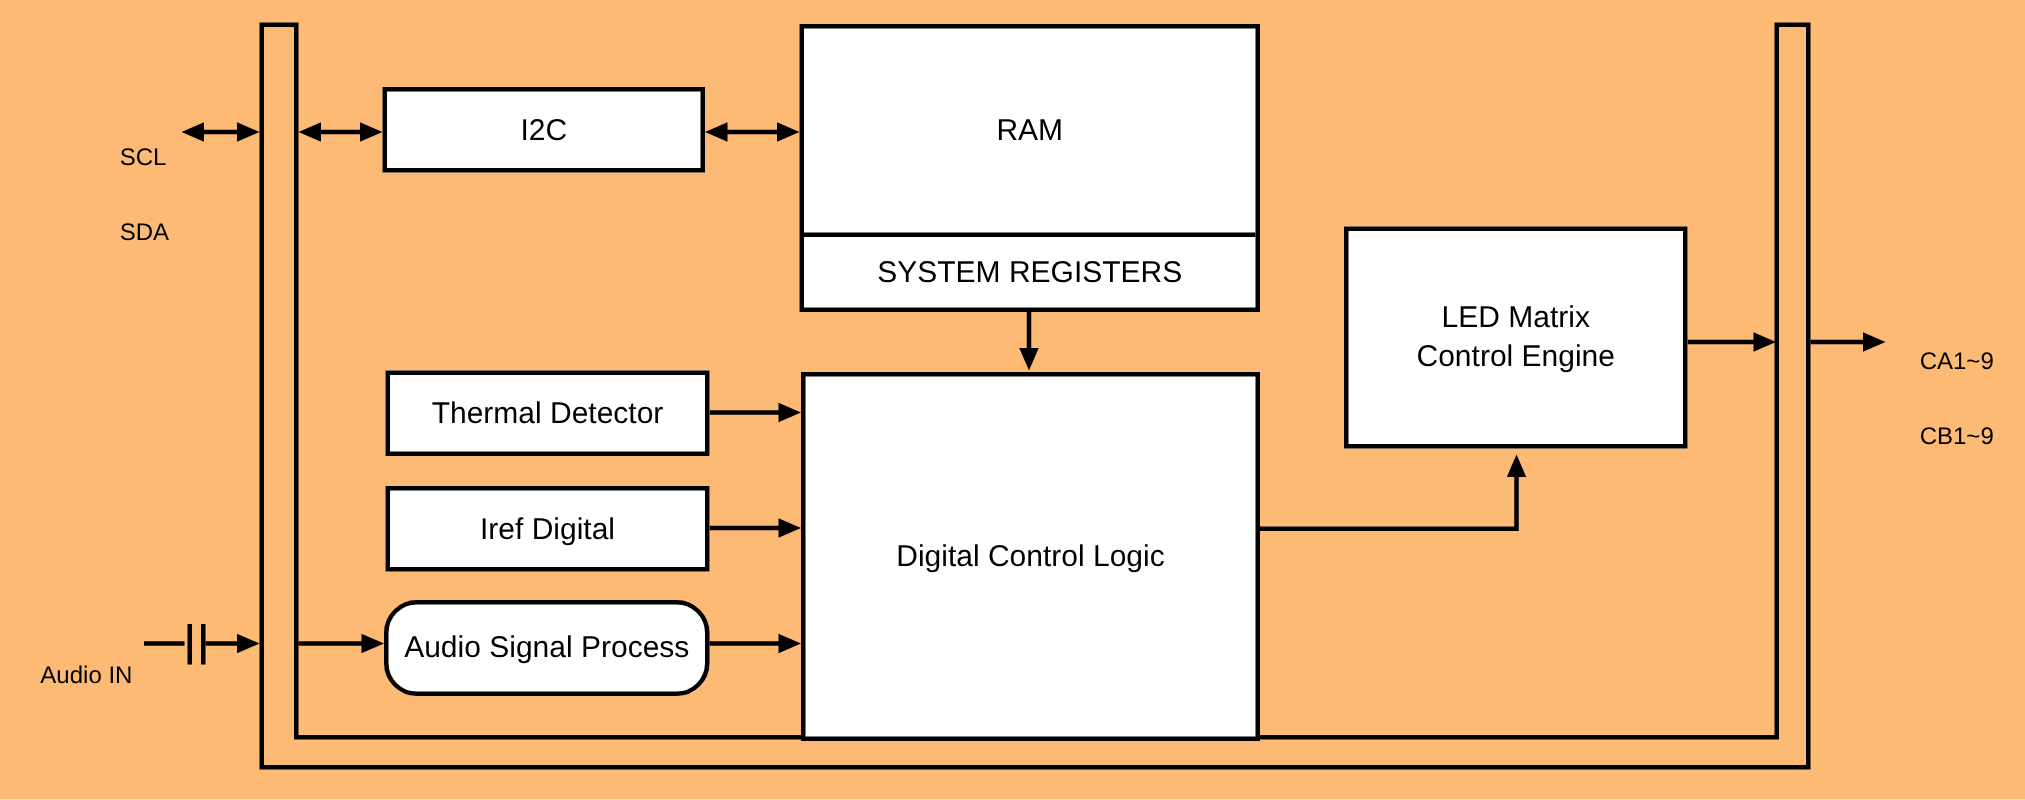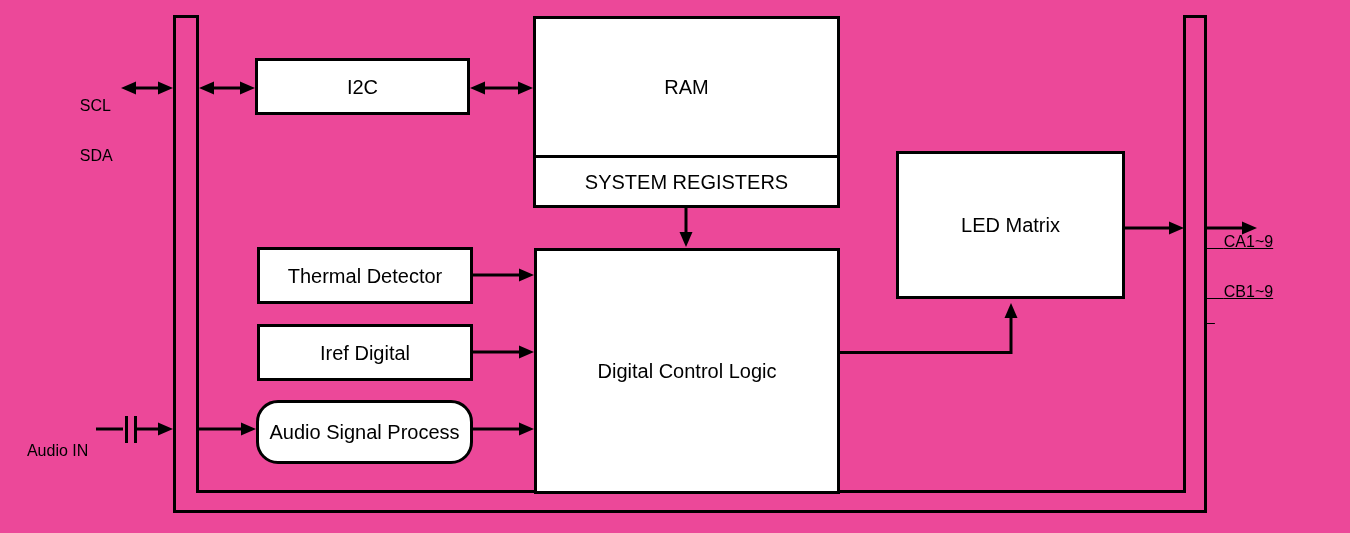--- a/index.html
+++ b/index.html
@@ -4,21 +4,21 @@
 <style>
   html, body {
     margin: 0;
     padding: 0;
     background: #ffffff;
   }
   .diagram {
     position: relative;
     width: 1350px;
     height: 533px;
-    background: #ec4899;
+    background: #fdba74;
     font-family: "Liberation Sans", "DejaVu Sans", sans-serif;
     color: #000000;
     overflow: hidden;
   }
   .connectors {
     position: absolute;
     left: 0;
     top: 0;
     width: 1350px;
     height: 533px;
@@ -166,30 +166,31 @@
     <span>Audio Signal Process</span>
   </div>
 
   <div class="block" style="left:534px; top:248px; width:306px; height:246px;">
     <span>Digital Control Logic</span>
   </div>
 
   <div class="block" style="left:896px; top:151px; width:229px; height:148px;">
     <span>
       <span>LED Matrix</span><br>
+      <span>Control Engine</span>
     </span>
   </div>
 
   <div class="pin-label" style="left:62px; top:68px;">
     <span>SCL</span><br>
     <span>SDA</span>
   </div>
 
   <div class="pin-label" style="left:10px; top:413px;">
     <span>Audio IN</span>
   </div>
 
-  <div class="pin-label" style="left:1206px; top:204px;text-decoration:underline;">
+  <div class="pin-label" style="left:1262px; top:204px;">
     <span>CA1~9</span><br>
     <span>CB1~9</span>
   </div>
 
 </div>
 
 </body></html>

